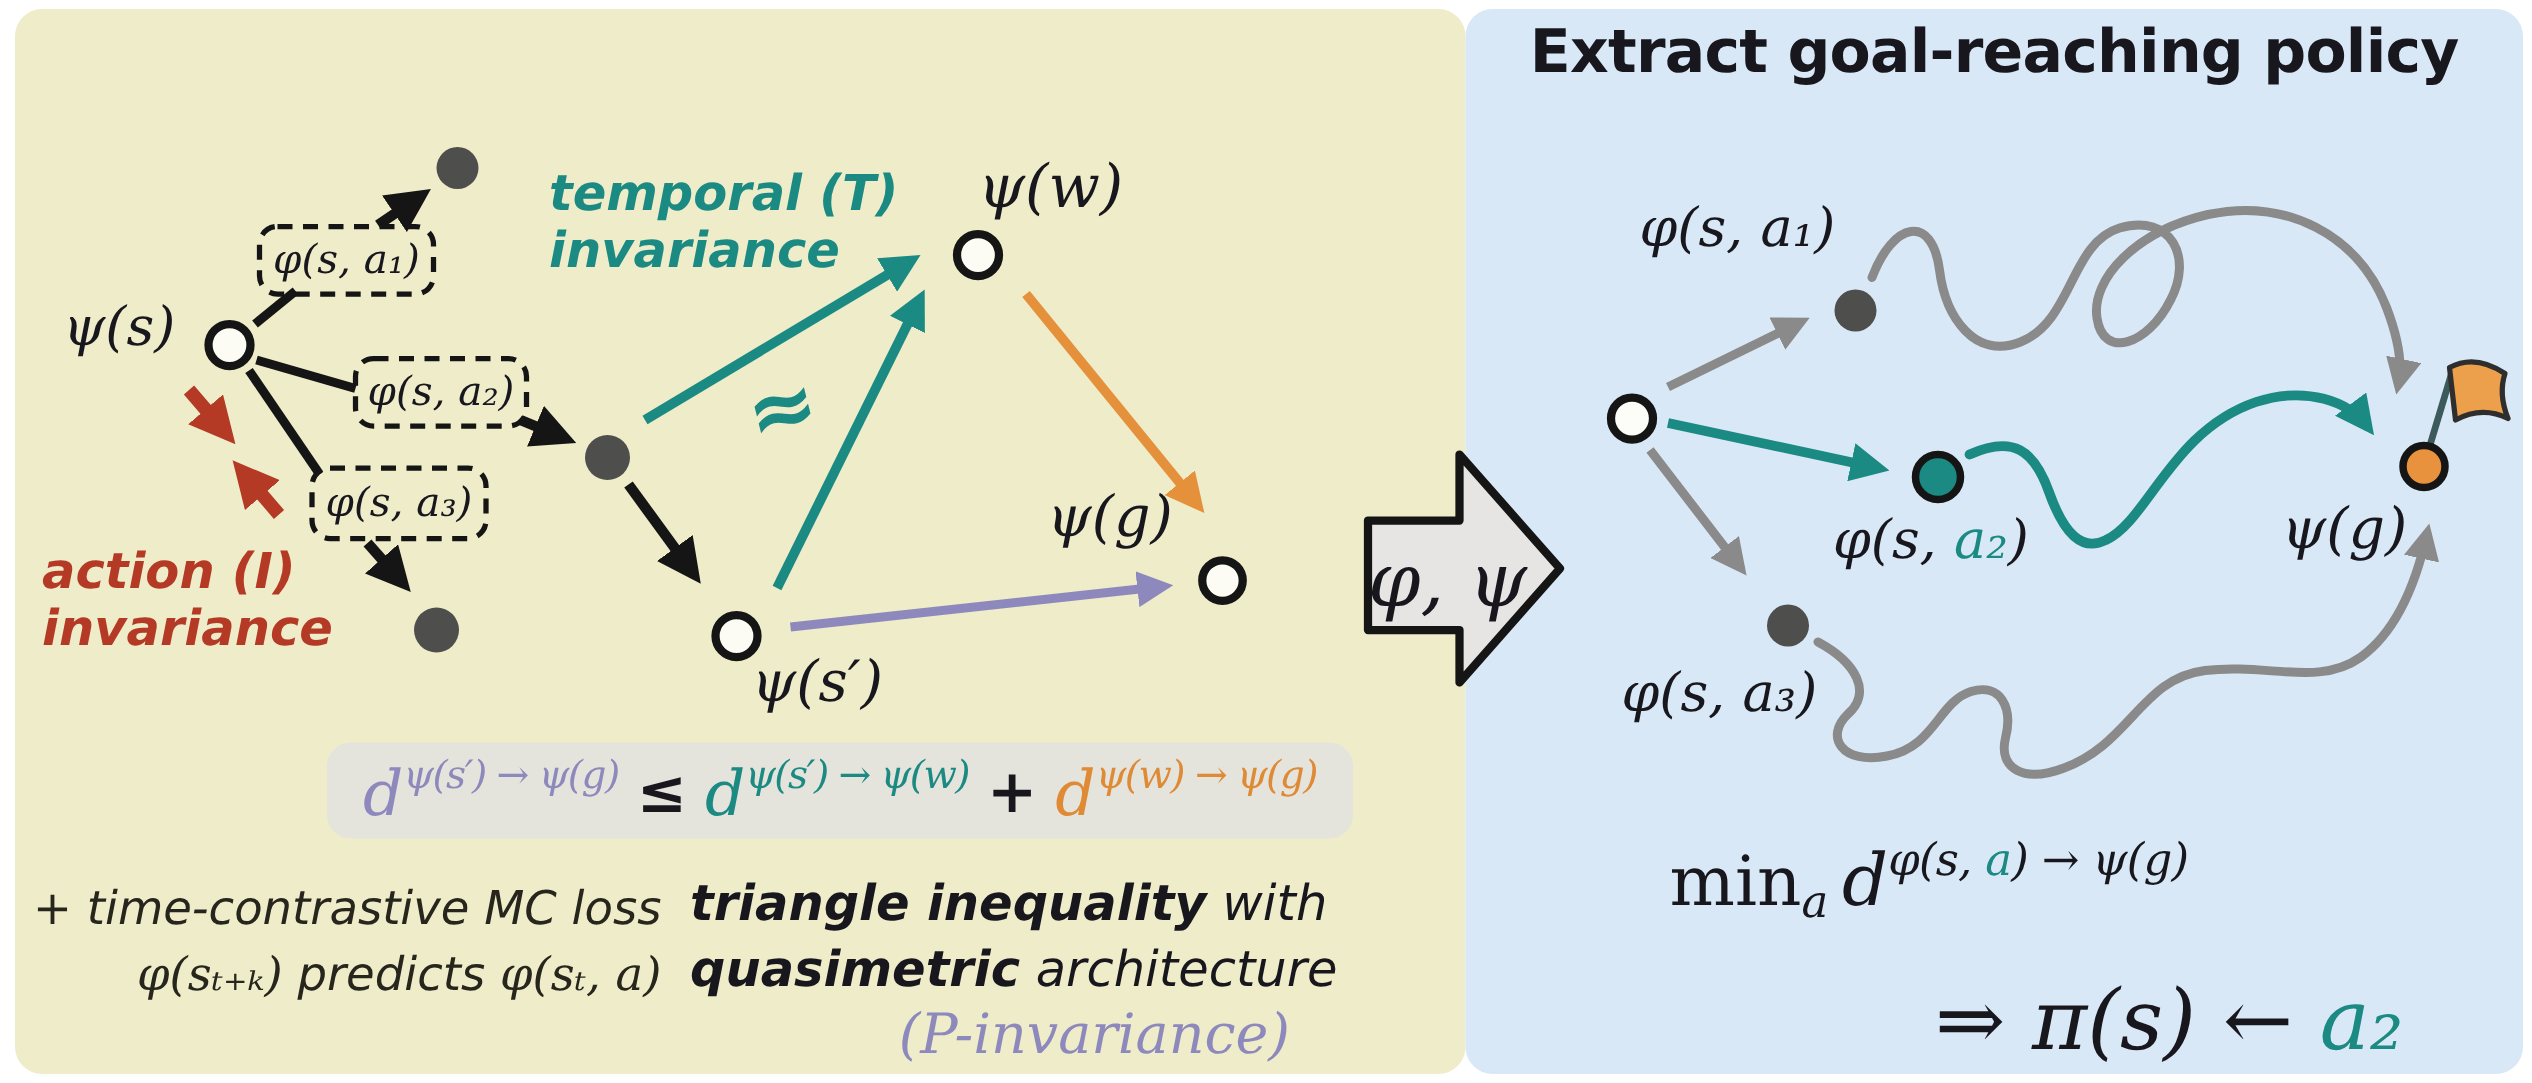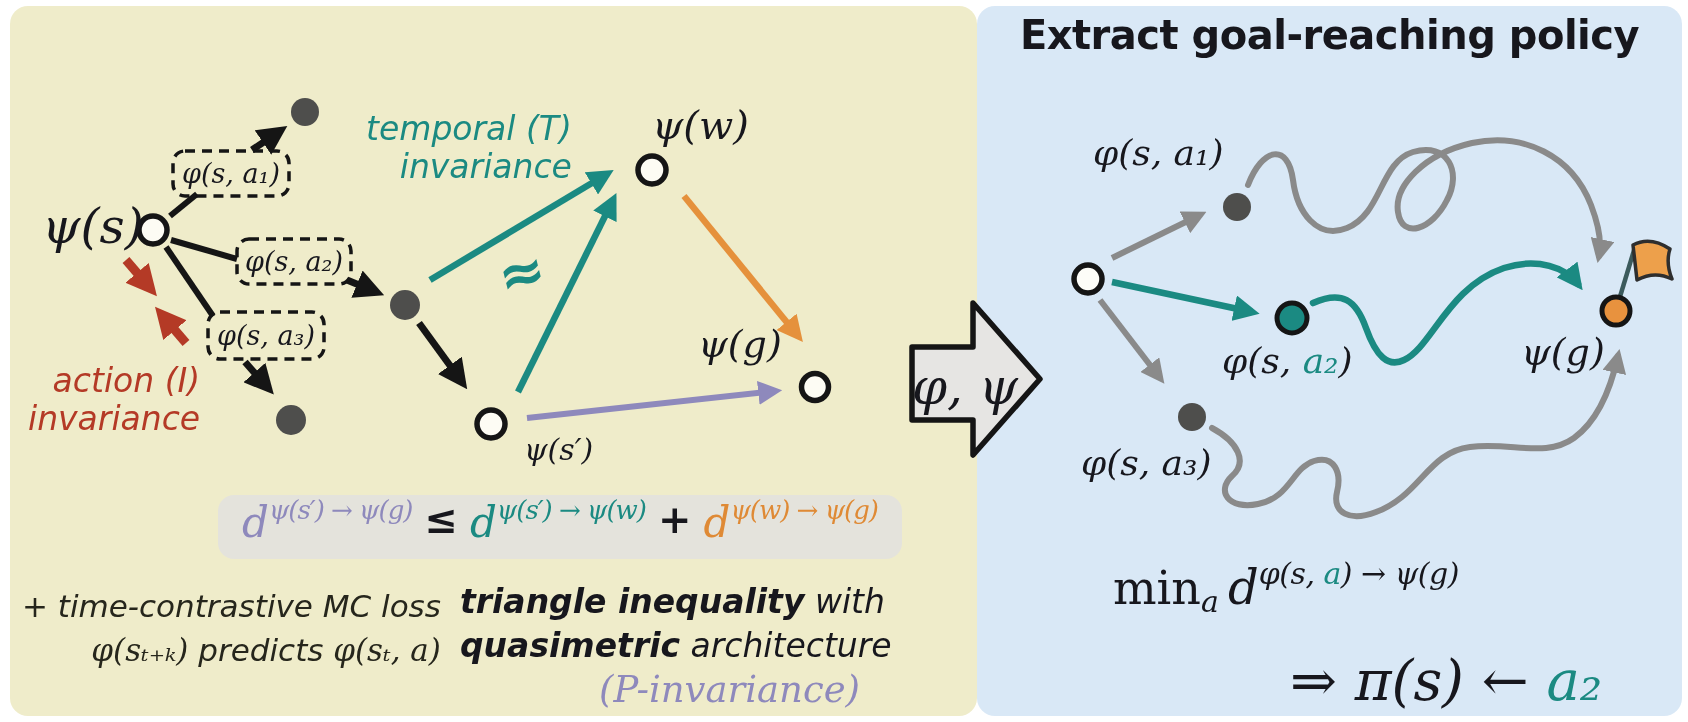--- a/index.html
+++ b/index.html
@@ -7,24 +7,24 @@
        font-family:"DejaVu Sans",sans-serif;}
   .panel{position:absolute;top:6px;height:710px;border-radius:18px;}
   #panel-left{left:10px;width:967px;background:#efecca;}
   #panel-right{left:977px;width:705px;background:#d9e8f6;}
   #gfx{position:absolute;left:0;top:0;width:1688px;height:722px;}
   .abs{position:absolute;white-space:nowrap;}
   .title{font-weight:bold;font-size:40px;color:#17171d;letter-spacing:-0.5px;}
   .math{font-family:"DejaVu Serif",serif;font-style:italic;color:#17171d;}
   .node-label{font-size:40px;}
   .small-math{font-size:27px;}
-  .annot{font-style:italic;font-weight:normal;font-size:33px;line-height:38px;text-align:right;}
+  .annot{font-style:italic;font-weight:bold;font-size:33px;line-height:38px;}
   .boxlabel{position:absolute;display:flex;align-items:center;justify-content:center;}
   .formula-box{position:absolute;left:218px;top:495px;width:684px;height:64px;background:#e4e3dc;
-      border-radius:16px;display:flex;align-items:flex-start;justify-content:center;gap:12px;}
+      border-radius:16px;display:flex;align-items:center;justify-content:center;gap:12px;}
   .term{font-family:"DejaVu Serif",serif;font-style:italic;font-size:42px;}
   .term .sup{font-size:26px;vertical-align:18px;letter-spacing:-1px;}
   .op{font-family:"DejaVu Serif",serif;font-size:40px;color:#17171d;font-weight:bold;}
   .purple{color:#8e89bc;} .tealc{color:#1b8a82;} .orangec{color:#df8a35;} .redc{color:#b43a26;}
   .mc{font-size:31px;color:#26261c;font-style:italic;line-height:44px;text-align:right;}
   .mc .m{font-family:"DejaVu Serif",serif;}
   .tri{font-size:33px;color:#17171d;font-style:italic;line-height:44px;text-align:center;}
   .tri b{font-weight:bold;}
   .pinv{font-family:"DejaVu Serif",serif;font-size:37px;color:#8e89bc;}
   .bigf{font-family:"DejaVu Serif",serif;font-size:46px;color:#17171d;}
@@ -106,24 +106,24 @@
     <circle cx="1088" cy="279" r="14" fill="#fdfdf8" stroke="#151515" stroke-width="5.5"></circle>
 
     <g>
       <line x1="1616" y1="310" x2="1635" y2="247" stroke="#3c5a5c" stroke-width="4.5"></line>
       <path d="M1633,245 C1646,238 1658,241 1670,249 C1667,258 1668,269 1672,279 C1660,273 1648,274 1637,280 Z" fill="#eda04b" stroke="#2e2e2e" stroke-width="3.5" stroke-linejoin="round"></path>
       <circle cx="1616" cy="311" r="14" fill="#e8923e" stroke="#151515" stroke-width="5"></circle>
     </g>
   </svg>
 
 
-  <div class="abs math node-label" style="left:42px;top:198px;font-size:49px;">ψ(s)</div>
+  <div class="abs math node-label" style="left:42px;top:198px;font-size:36px;">ψ(s)</div>
   <div class="abs math node-label" style="left:652px;top:102px;">ψ(w)</div>
   <div class="abs math node-label" style="left:698px;top:322px;font-size:38px;">ψ(g)</div>
-  <div class="abs math node-label" style="left:524px;top:432px;font-size:30px;">ψ(s′)</div>
+  <div class="abs math node-label" style="left:501px;top:432px;font-size:38px;">ψ(s′)</div>
 
   <div class="boxlabel math small-math" style="left:173px;top:151px;width:116px;height:45px;">φ(s, a₁)</div>
   <div class="boxlabel math small-math" style="left:237px;top:239px;width:114px;height:45px;">φ(s, a₂)</div>
   <div class="boxlabel math small-math" style="left:208px;top:312px;width:116px;height:47px;">φ(s, a₃)</div>
 
   <div class="abs annot tealc" style="left:366px;top:110px;">
     <div>temporal (T)</div>
     <div>invariance</div>
   </div>
   <div class="abs annot redc" style="left:28px;top:362px;">

